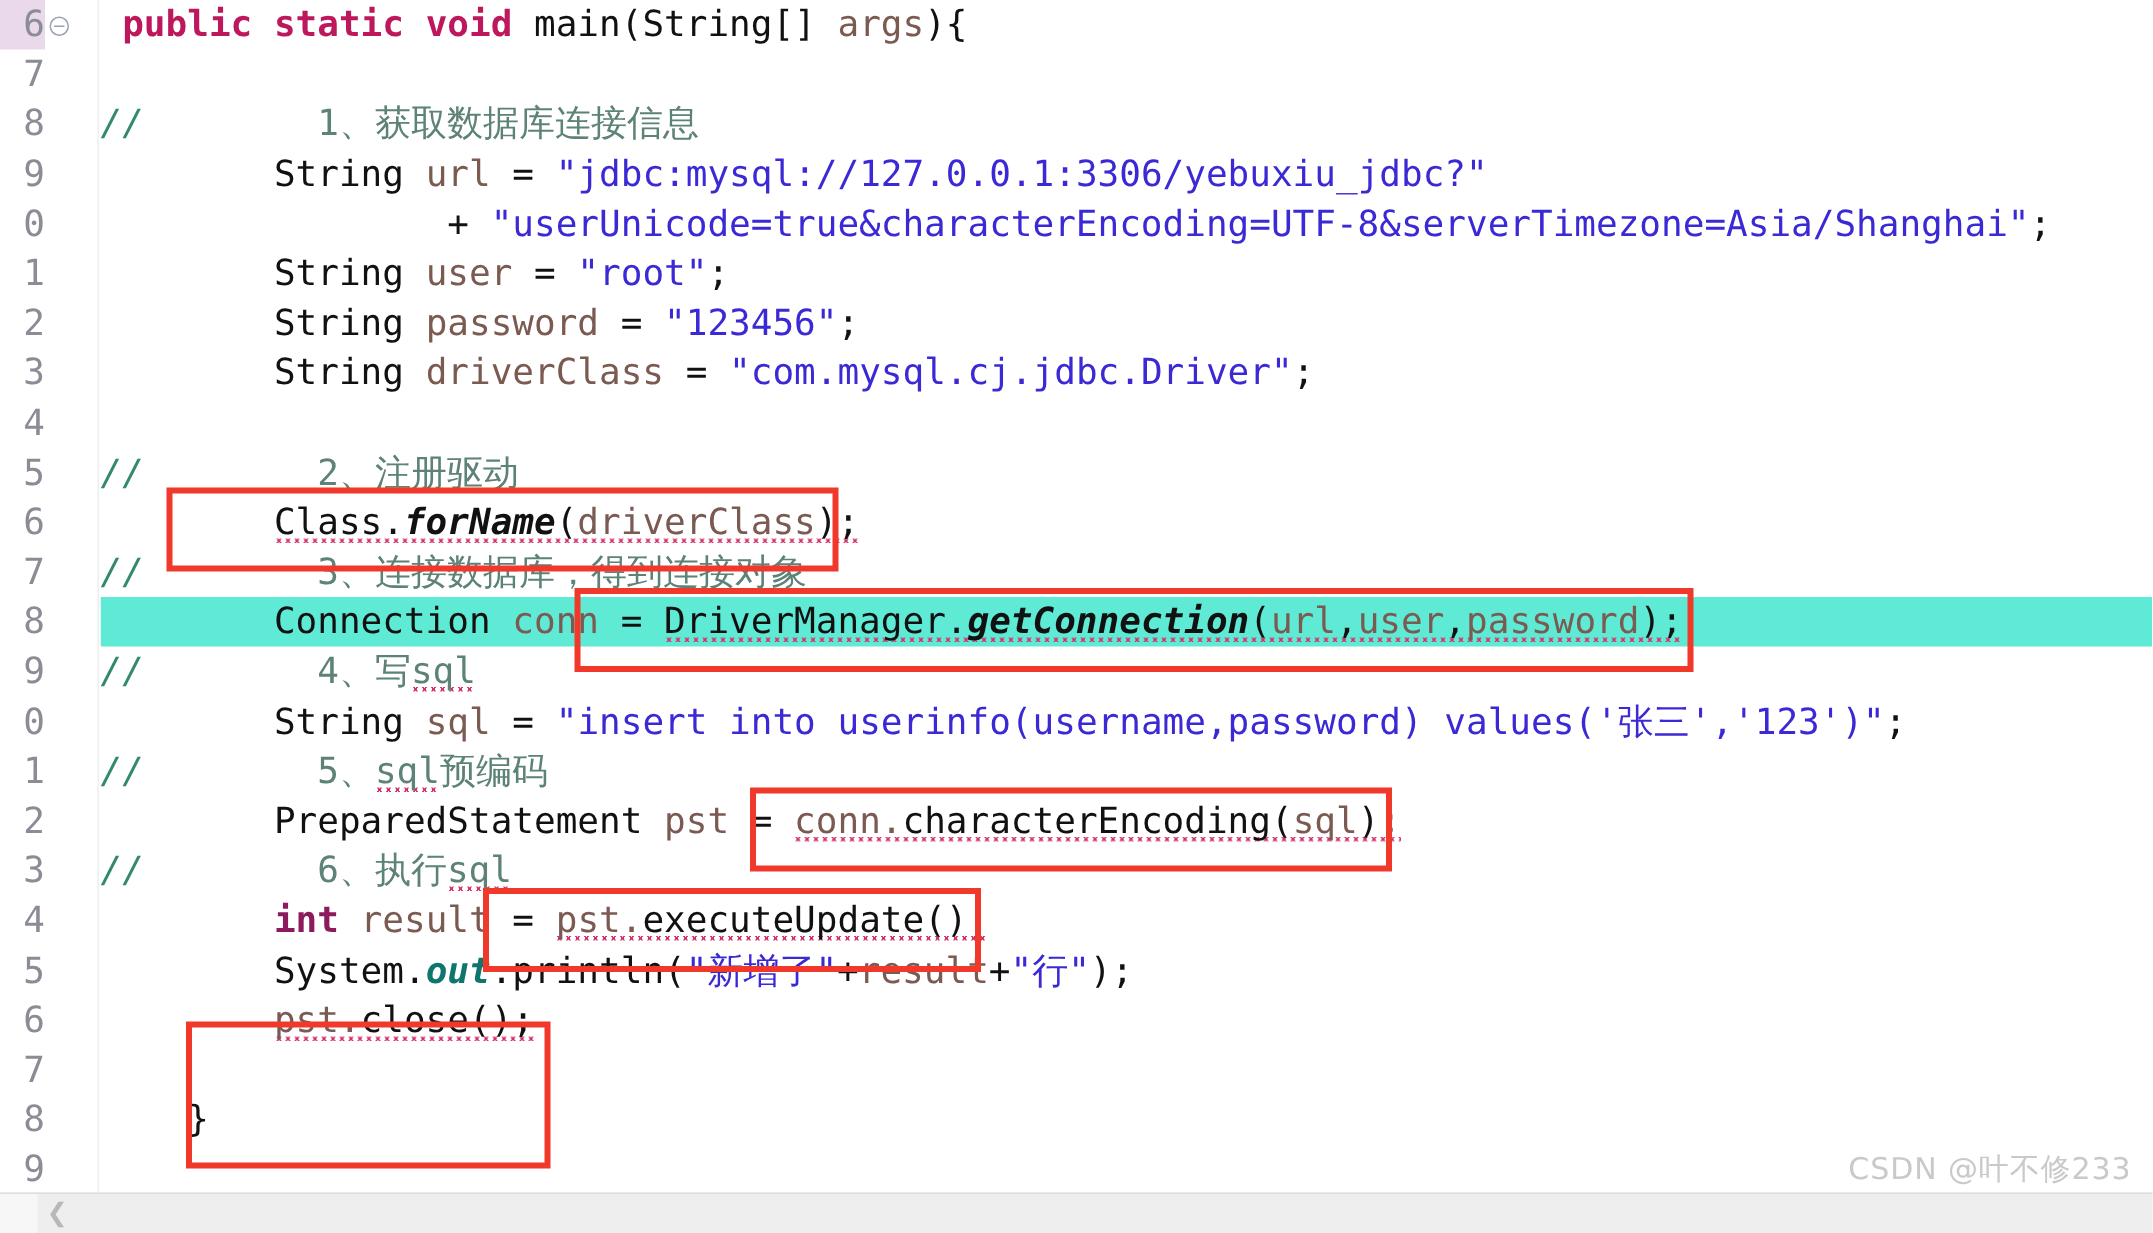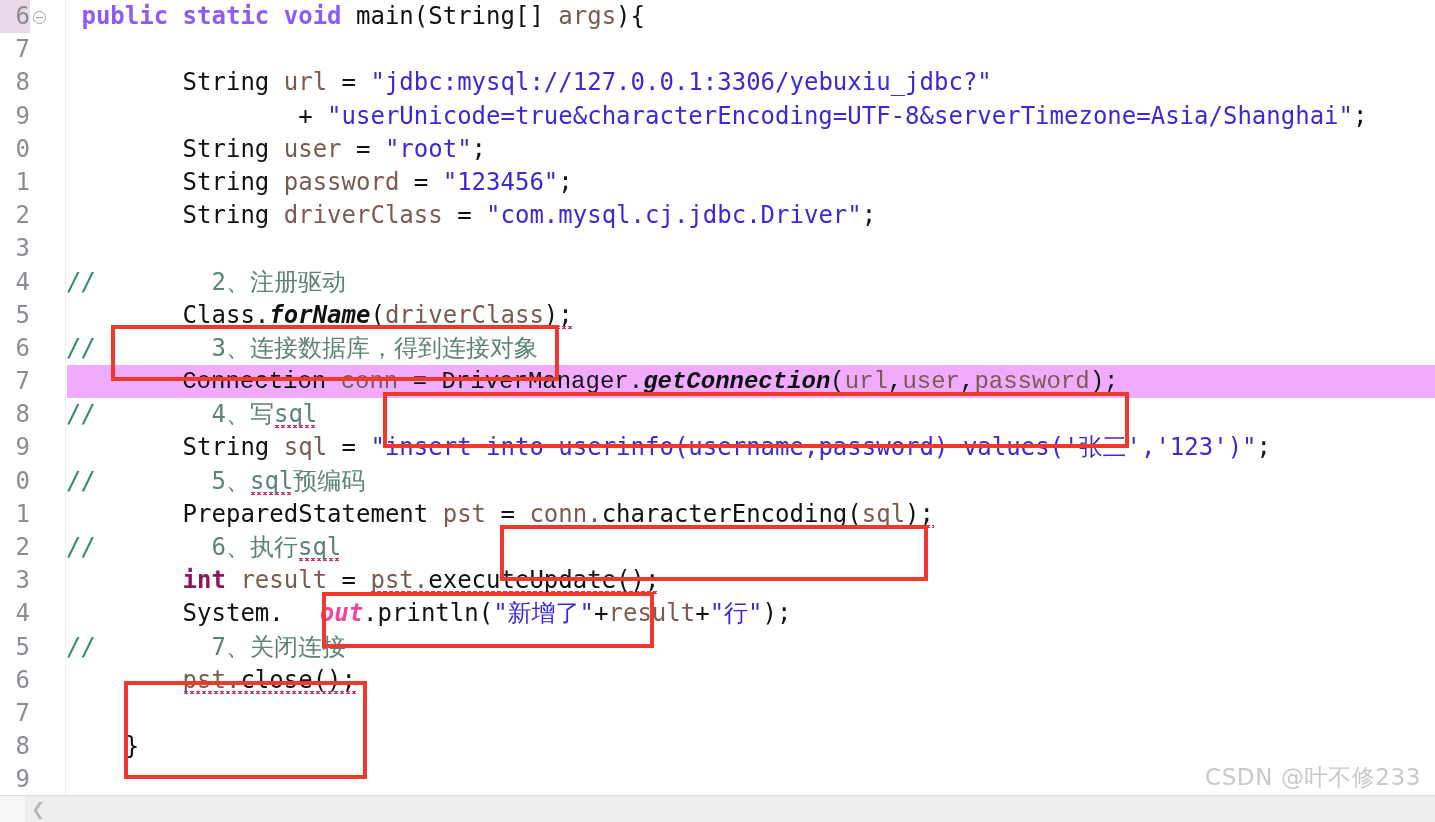--- a/index.html
+++ b/index.html
@@ -85,32 +85,32 @@
   }
   .line {
     height: 33.2px;
     line-height: 33.2px;
     white-space: pre;
     font-family: "DejaVu Sans Mono", "Liberation Mono", monospace;
     font-size: 24px;
     color: #0d0d0d;
     position: relative;
   }
-  .line.hl { background: #f0abfc; font-family: Liberation Mono, monospace; }
-
-  
-  .kw      { color: #8b5cf6; font-weight: bold; }
+  .line.hl { background: #5eead4; }
+
+  
+  .kw      { color: #be185d; font-weight: bold; }
   .kw2     { color: #8c1a5d; font-weight: bold; }
   .plain   { color: #111111; }
   .ident   { color: #7b5a52; }
   .str     { color: #3a29d4; }
   .cmt     { color: #5d8278; }
   .cmtmark { color: #338a6b; font-style: italic; }
   .meth    { color: #111111; font-style: italic; font-weight: 600; }
-  .statfld { color: #ec4899; font-style: italic; font-weight: bold; margin-left: 36px; }
+  .statfld { color: #0f766e; font-style: italic; font-weight: bold; }
 
   
   .squig {
     position: relative;
     background-repeat: repeat-x;
     background-position: left bottom 2px;
     background-size: 6px 3px;
     background-image:
       linear-gradient(45deg, transparent 42%, #d6336c 42%, #d6336c 58%, transparent 58%),
       linear-gradient(-45deg, transparent 42%, #d6336c 42%, #d6336c 58%, transparent 58%);
@@ -151,21 +151,21 @@
     color: #b8b8b8;
     line-height: 17px;
   }
 
   
   #watermark {
     position: absolute;
     right: 14px;
     bottom: 29px;
     font-family: "DejaVu Sans", sans-serif;
-    font-size: 23px;
+    font-size: 20px;
     color: #c9c9c9;
     letter-spacing: 0.6px;
     z-index: 30;
     white-space: nowrap;
   }
 </style>
 </head>
 <body>
 
 <div id="editor">
@@ -245,20 +245,21 @@
         <div class="gutter-num">9</div>
       </div>
   </div>
 
   <div id="code">
 
     <div class="line"><span class="plain"> </span><span class="kw">public</span><span class="plain"> </span><span class="kw">static</span><span class="plain"> </span><span class="kw">void</span><span class="plain"> </span><span class="plain">main(String[] </span><span class="ident">args</span><span class="plain">){</span></div>
 
     <div class="line"></div>
 
+    <div class="line"><span class="cmtmark">//</span><span class="cmt">        1、获取数据库连接信息</span></div>
 
     <div class="line"><span class="plain">        </span><span class="plain">String </span><span class="ident">url</span><span class="plain"> = </span><span class="str">"jdbc:mysql://127.0.0.1:3306/yebuxiu_jdbc?"</span></div>
 
     <div class="line"><span class="plain">                </span><span class="plain">+ </span><span class="str">"userUnicode=true&amp;characterEncoding=UTF-8&amp;serverTimezone=Asia/Shanghai"</span><span class="plain">;</span></div>
 
     <div class="line"><span class="plain">        </span><span class="plain">String </span><span class="ident">user</span><span class="plain"> = </span><span class="str">"root"</span><span class="plain">;</span></div>
 
     <div class="line"><span class="plain">        </span><span class="plain">String </span><span class="ident">password</span><span class="plain"> = </span><span class="str">"123456"</span><span class="plain">;</span></div>
 
     <div class="line"><span class="plain">        </span><span class="plain">String </span><span class="ident">driverClass</span><span class="plain"> = </span><span class="str">"com.mysql.cj.jdbc.Driver"</span><span class="plain">;</span></div>
@@ -280,21 +281,20 @@
     <div class="line"><span class="cmtmark">//</span><span class="cmt">        5、</span><span class="cmt squig">sql</span><span class="cmt">预编码</span></div>
 
     <div class="line"><span class="plain">        </span><span class="plain">PreparedStatement </span><span class="ident">pst</span><span class="plain"> = </span><span class="squig"><span class="ident">conn.</span><span class="plain">characterEncoding</span><span class="plain">(</span><span class="ident">sql</span><span class="plain">);</span></span></div>
 
     <div class="line"><span class="cmtmark">//</span><span class="cmt">        6、执行</span><span class="cmt squig">sql</span></div>
 
     <div class="line"><span class="plain">        </span><span class="kw2">int</span><span class="ident"> result</span><span class="plain"> = </span><span class="squig"><span class="ident">pst.</span><span class="plain">executeUpdate</span><span class="plain">();</span></span></div>
 
     <div class="line"><span class="plain">        </span><span class="plain">System.</span><span class="statfld">out</span><span class="plain">.println(</span><span class="str">"新增了"</span><span class="plain">+</span><span class="ident">result</span><span class="plain">+</span><span class="str">"行"</span><span class="plain">);</span></div>
 
-    <div class="line"><span class="cmtmark">//</span><span class="cmt">        7、关闭连接</span></div>
 
     <div class="line"><span class="plain">        </span><span class="squig"><span class="ident">pst.</span><span class="plain">close</span><span class="plain">();</span></span></div>
 
     <div class="line"><span class="plain">        </span></div>
 
     <div class="line"><span class="plain">    }</span></div>
 
   </div>
 
   <div class="annbox" style="left:111px;  top:325px; width:448px; height:56px;"></div>

